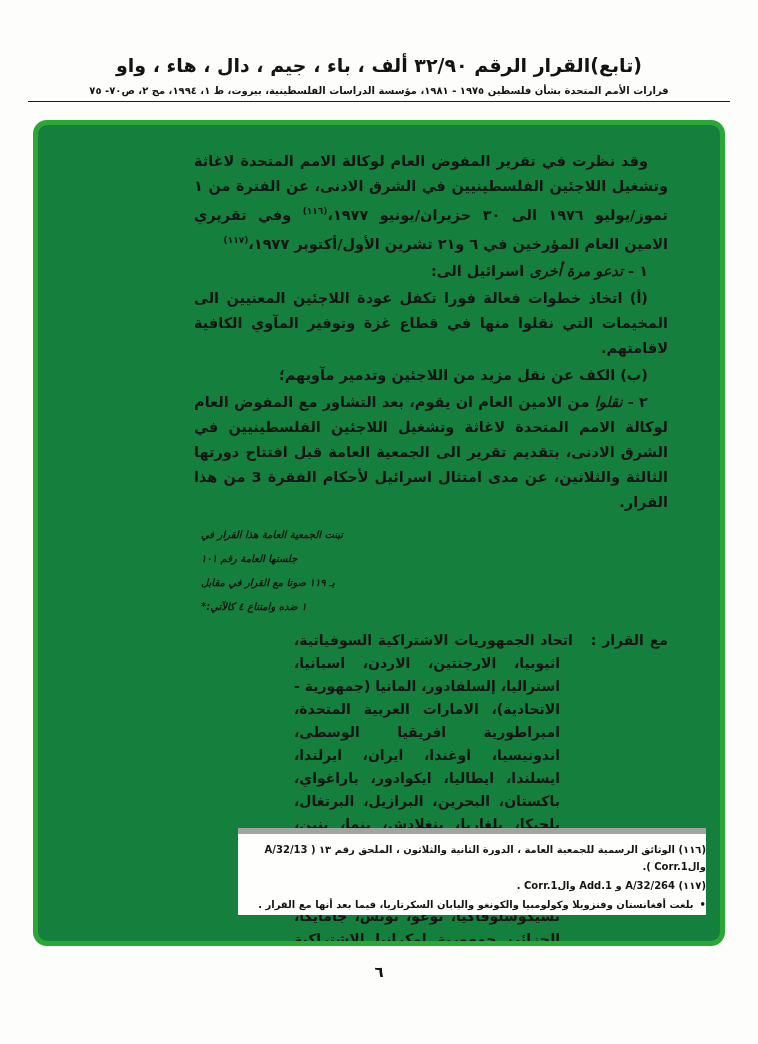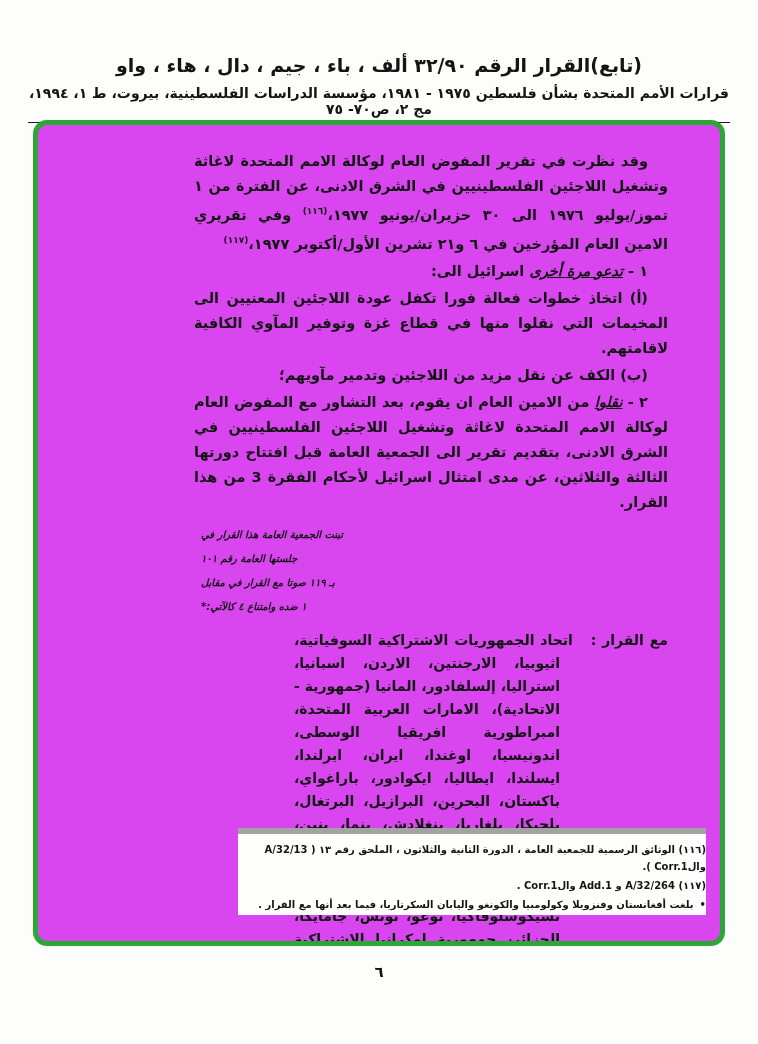--- a/index.html
+++ b/index.html
@@ -24,53 +24,53 @@
     right: 28px;
     text-align: center;
     direction: rtl;
   }
   .doc-title {
     font-size: 19px;
     font-weight: bold;
   }
   .doc-source {
     margin-top: 9px;
-    font-size: 14px;
+    font-size: 10px;
     font-weight: bold;
     padding-bottom: 5px;
     border-bottom: 1px solid #1c1c1c;
   }
 
   .frame {
     position: absolute;
     top: 120px;
     left: 33px;
     width: 692px;
     height: 826px;
     border: 5px solid #2aa734;
     border-radius: 14px;
-    background: #d946ef;
+    background: #15803d;
     overflow: hidden;
     padding-left: 32px;
   }
 
   .content {
     position: absolute;
     top: 24px;
     right: 52px;
     width: 474px;
     direction: rtl;
     font-size: 14.5px;
     font-weight: bold;
     line-height: 25px;
     text-align: justify;
   }
   .para { margin: 0 0 2px 0; text-indent: 20px; }
   .fnref { font-size: 9px; font-weight: bold; }
-  .em { font-style: italic; text-decoration: underline; }
+  .em { font-style: italic; }
 
   .adoption {
     margin: 8px 215px 6px 0;
     width: 252px;
     text-align: left;
     font-size: 10px;
     line-height: 24px;
     font-style: italic;
   }
 

